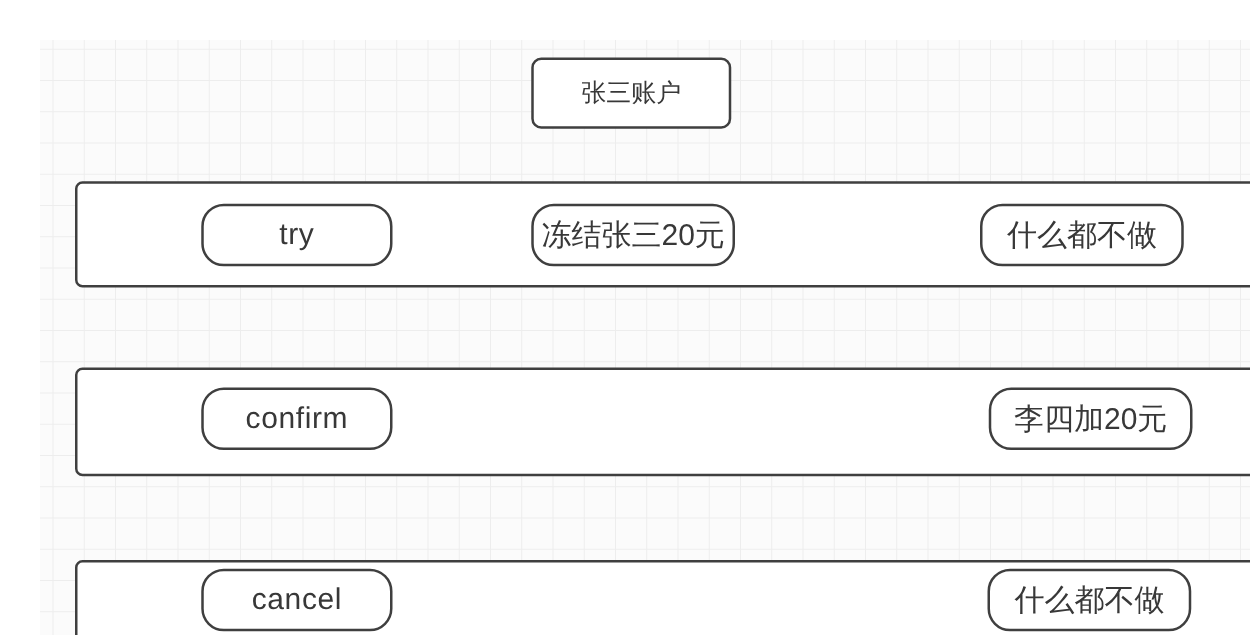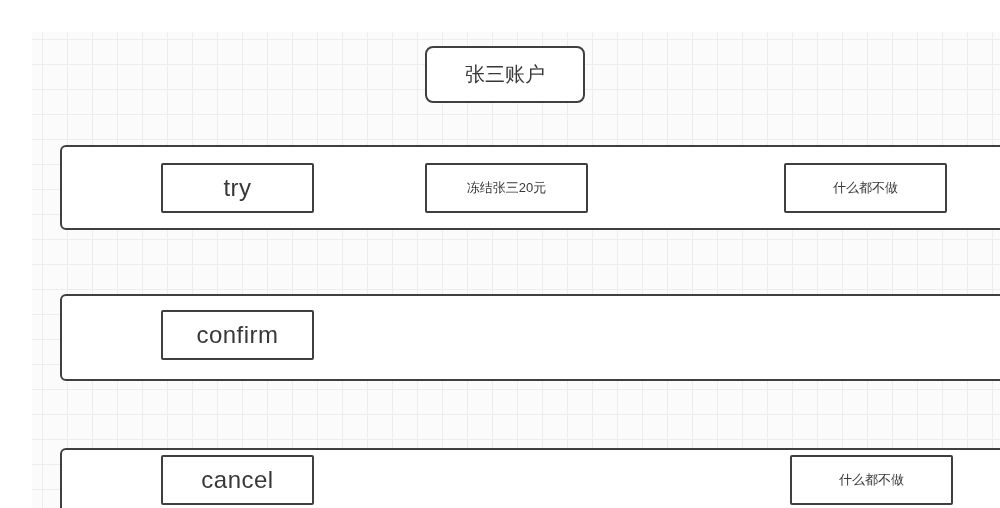--- a/index.html
+++ b/index.html
@@ -39,32 +39,32 @@
     position: absolute;
     left: 28px;
     width: 951px;
     height: 85px;
     background: #ffffff;
     border: 2px solid #3f3f3f;
     border-radius: 6px;
   }
   .inner {
     height: 50px;
-    border-radius: 2px;
+    border-radius: 18px;
     align-items: center;
   }
   .phase {
     left: 99px;
     width: 153px;
     font-size: 24px;
     letter-spacing: 0.5px;
   }
   .action {
     width: 163px;
-    font-size: 13px;
+    font-size: 24px;
   }
   
   .acc-zhangsan { left: 393px; top: 14px; }
   .acc-lisi     { left: 748px; top: 14px; }
   
   .lane-try     { top: 113px; }
   .lane-confirm { top: 262px; height: 87px; }
   .lane-cancel  { top: 416px; height: 86px; }
   
   .lane-try     .inner { top: 16px; }
@@ -96,20 +96,23 @@
     </div>
     <div class="node inner action lisi-action">
       <span>什么都不做</span>
     </div>
   </div>
 
   <div class="lane lane-confirm">
     <div class="node inner phase">
       <span>confirm</span>
     </div>
+    <div class="node inner action lisi-action">
+      <span>李四加20元</span>
+    </div>
   </div>
 
   <div class="lane lane-cancel">
     <div class="node inner phase">
       <span>cancel</span>
     </div>
     <div class="node inner action lisi-action">
       <span>什么都不做</span>
     </div>
   </div>

